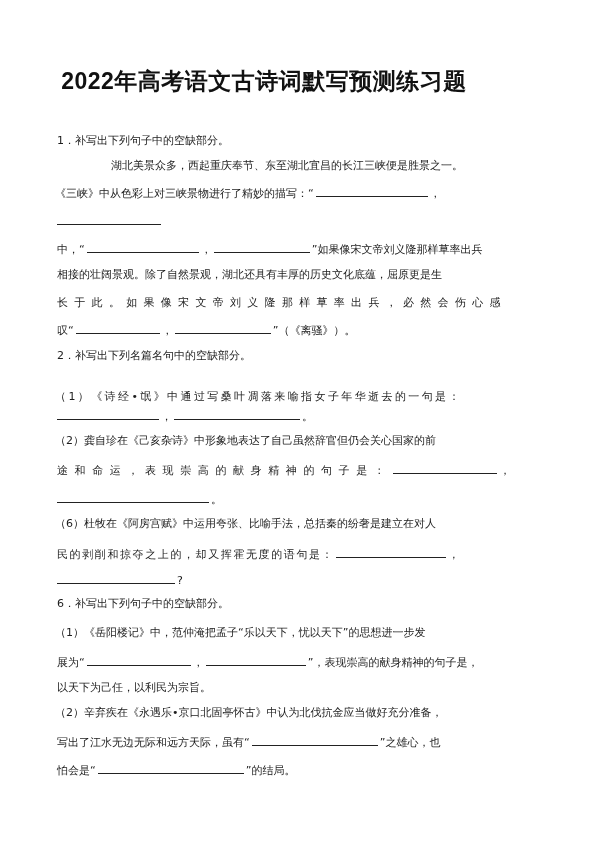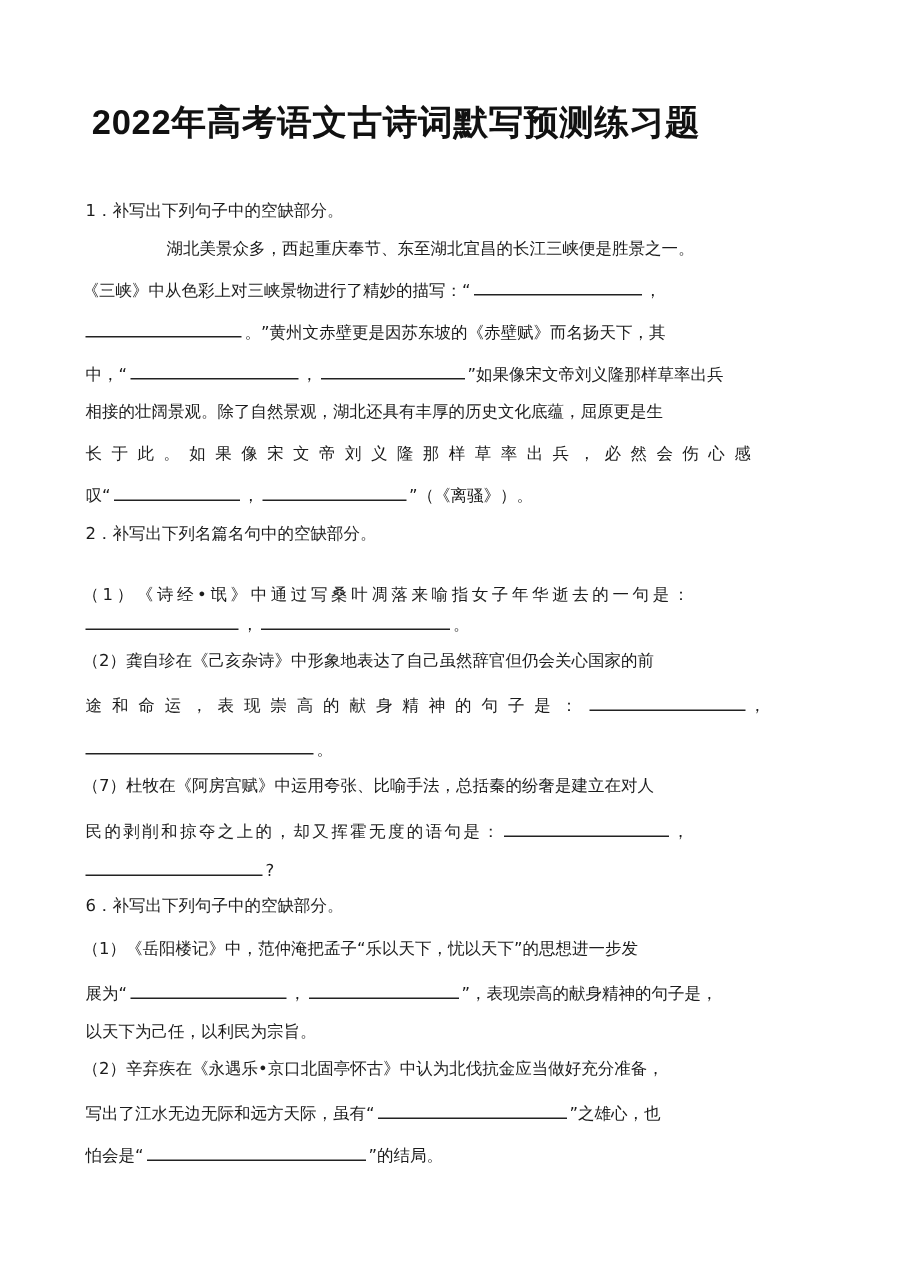--- a/index.html
+++ b/index.html
@@ -28,21 +28,21 @@
 <body>
 
 <div class="title">2022年高考语文古诗词默写预测练习题</div>
 
 <div class="line" style="top:132px">1．补写出下列句子中的空缺部分。</div>
 <div class="line indent" style="top:157px">湖北美景众多，西起重庆奉节、东至湖北宜昌的长江三峡便是胜景之一。</div>
 <div class="line" style="top:183px; left:55px">
   <span>《三峡》中从色彩上对三峡景物进行了精妙的描写：“</span><span class="blank" style="width:112px"></span><span>，</span>
 </div>
 <div class="line" style="top:211px">
-  <span class="blank" style="width:104px; margin-left:0"></span><span>。”黄州文赤壁更是因苏东坡的《赤壁赋》而名扬天下，其</span>
+  <span class="blank" style="width:104px; margin-left:0"></span>
 </div>
 <div class="line" style="top:239px">
   <span>中，“</span><span class="blank" style="width:112px"></span><span>，</span><span class="blank" style="width:96px"></span><span>”如果像宋文帝刘义隆那样草率出兵</span>
 </div>
 <div class="line" style="top:266px">相接的壮阔景观。除了自然景观，湖北还具有丰厚的历史文化底蕴，屈原更是生</div>
 <div class="line" style="top:294px; letter-spacing:6.3px">长于此。如果像宋文帝刘义隆那样草率出兵，必然会伤心感</div>
 <div class="line" style="top:320px">
   <span>叹“</span><span class="blank" style="width:84px"></span><span>，</span><span class="blank" style="width:96px"></span><span>”（《离骚》）。</span>
 </div>
 
@@ -51,21 +51,21 @@
 <div class="line" style="top:406px">
   <span class="blank" style="width:102px; margin-left:0"></span><span>，</span><span class="blank" style="width:126px"></span><span>。</span>
 </div>
 <div class="line" style="top:432px; left:55px">（2）龚自珍在《己亥杂诗》中形象地表达了自己虽然辞官但仍会关心国家的前</div>
 <div class="line" style="top:460px">
   <span style="letter-spacing:6.6px">途和命运，表现崇高的献身精神的句子是：</span><span class="blank" style="width:104px"></span><span>，</span>
 </div>
 <div class="line" style="top:489px">
   <span class="blank" style="width:152px; margin-left:0"></span><span>。</span>
 </div>
-<div class="line" style="top:515px; left:55px">（7）杜牧在《阿房宫赋》中运用夸张、比喻手法，总括秦的纷奢是建立在对人</div>
+<div class="line" style="top:515px; left:55px">（6）杜牧在《阿房宫赋》中运用夸张、比喻手法，总括秦的纷奢是建立在对人</div>
 <div class="line" style="top:544px">
   <span style="letter-spacing:1.6px">民的剥削和掠夺之上的，却又挥霍无度的语句是：</span><span class="blank" style="width:110px"></span><span>，</span>
 </div>
 <div class="line" style="top:570px">
   <span class="blank" style="width:118px; margin-left:0"></span><span>?</span>
 </div>
 
 <div class="line" style="top:595px">6．补写出下列句子中的空缺部分。</div>
 <div class="line" style="top:624px; left:55px">（1）《岳阳楼记》中，范仲淹把孟子“乐以天下，忧以天下”的思想进一步发</div>
 <div class="line" style="top:652px">

